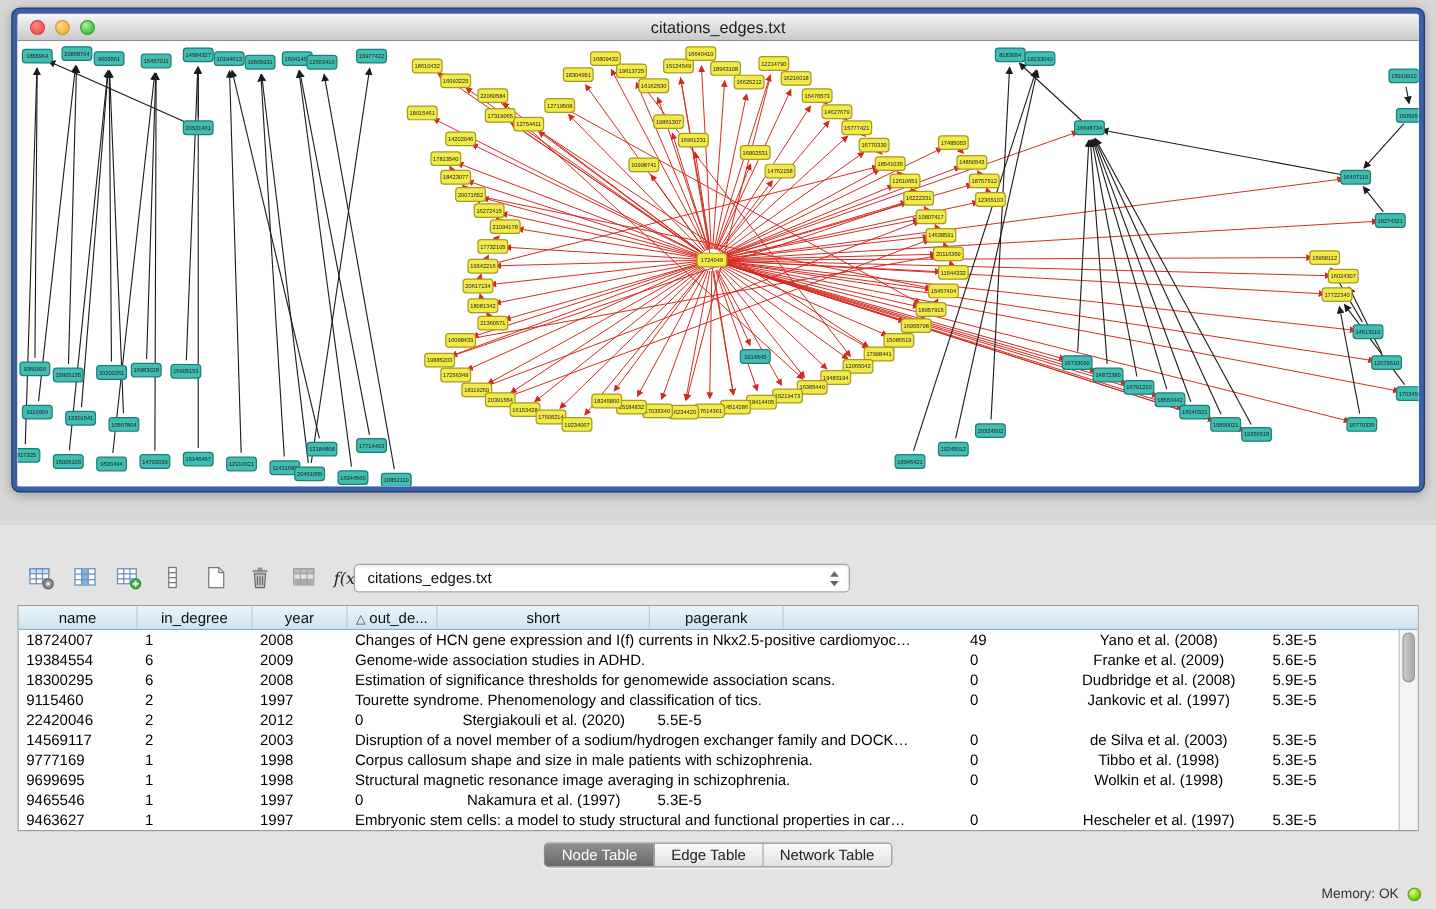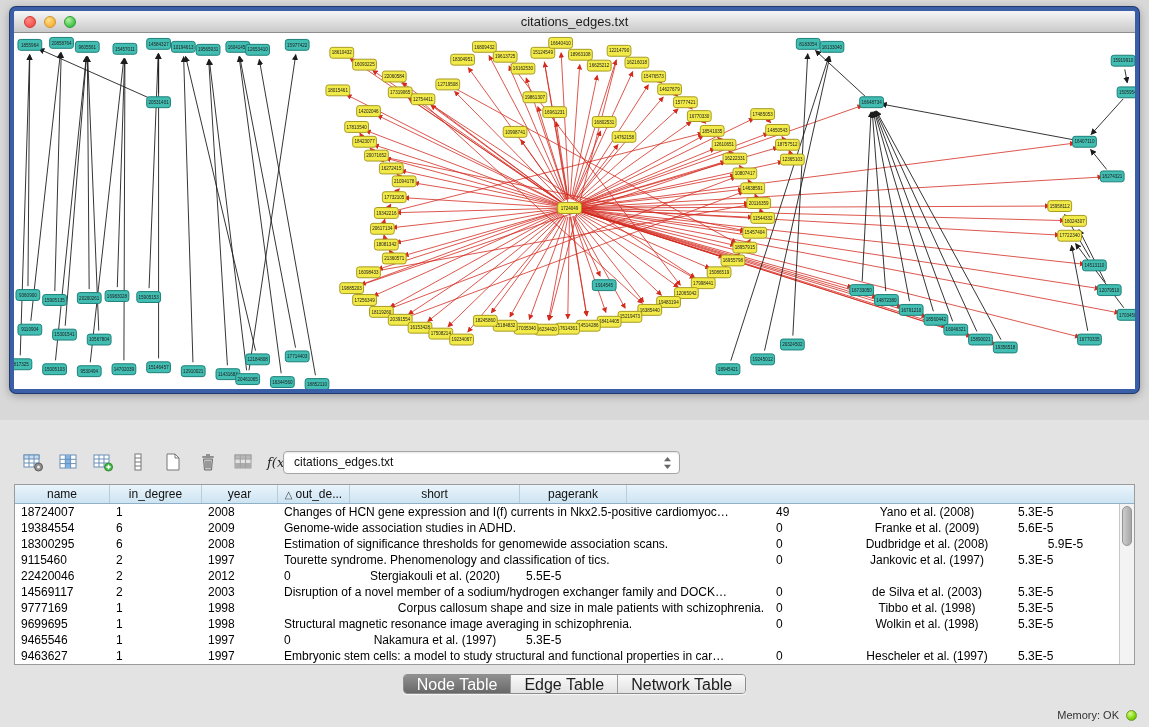--- a/index.html
+++ b/index.html
@@ -85,21 +85,21 @@
   }
   .vthumb {
     position:absolute; top:2px; left:2px; width:10px; height:40px;
     border-radius:6px; background:linear-gradient(90deg,#cdcdcd,#a7a7a7);
     border:1px solid #949494;
   }
 
   .tabs { position:absolute; top:254px; left:0; width:100%; display:flex; justify-content:center; }
   .tabbar { display:flex; border:1px solid #8d8d8d; border-radius:4px; overflow:hidden; height:20px; background:#ececec; box-shadow:0 1px 1px rgba(255,255,255,.7); }
   .tab {
-    font-size:16px; line-height:19px; padding:0 13px; color:#1d1d1d;
+    font-size:12px; line-height:19px; padding:0 13px; color:#1d1d1d;
     background:linear-gradient(#fafafa,#e2e2e2); border-right:1px solid #9d9d9d;
     cursor:default; white-space:nowrap;
   }
   .tab:last-child { border-right:none; }
   .tab.active { background:linear-gradient(#909090,#686868); color:#fff; }
 
   .statusbar {
     position:absolute; bottom:6px; right:12px;
     display:flex; align-items:center; gap:7px;
     font-size:11px; color:#333;
@@ -946,21 +946,21 @@
           <div class="td" style="width: 170px; text-align: center;">Franke et al. (2009)</div>
           <div class="td" style="width: 107px; text-align: left;">5.6E-5</div>
         </div>
         <div class="tr">
           <div class="td" style="width: 95px; text-align: left;">18300295</div>
           <div class="td" style="width: 92px; text-align: left;">6</div>
           <div class="td" style="width: 76px; text-align: left;">2008</div>
           <div class="td" style="width: 492px; text-align: left;">Estimation of significance thresholds for genomewide association scans.</div>
           <div class="td" style="width: 72px; text-align: left;">0</div>
           <div class="td" style="width: 170px; text-align: center;">Dudbridge et al. (2008)</div>
-          <div class="td" style="width: 107px; text-align: center;">5.9E-5</div>
+          <div class="td" style="width: 107px; text-align: left;">5.9E-5</div>
         </div>
         <div class="tr">
           <div class="td" style="width: 95px; text-align: left;">9115460</div>
           <div class="td" style="width: 92px; text-align: left;">2</div>
           <div class="td" style="width: 76px; text-align: left;">1997</div>
           <div class="td" style="width: 492px; text-align: left;">Tourette syndrome. Phenomenology and classification of tics.</div>
           <div class="td" style="width: 72px; text-align: left;">0</div>
           <div class="td" style="width: 170px; text-align: center;">Jankovic et al. (1997)</div>
           <div class="td" style="width: 107px; text-align: left;">5.3E-5</div>
         </div>
@@ -978,21 +978,21 @@
           <div class="td" style="width: 76px; text-align: left;">2003</div>
           <div class="td" style="width: 492px; text-align: left;">Disruption of a novel member of a sodium/hydrogen exchanger family and DOCK…</div>
           <div class="td" style="width: 72px; text-align: left;">0</div>
           <div class="td" style="width: 170px; text-align: center;">de Silva et al. (2003)</div>
           <div class="td" style="width: 107px; text-align: left;">5.3E-5</div>
         </div>
         <div class="tr">
           <div class="td" style="width: 95px; text-align: left;">9777169</div>
           <div class="td" style="width: 92px; text-align: left;">1</div>
           <div class="td" style="width: 76px; text-align: left;">1998</div>
-          <div class="td" style="width: 492px; text-align: right;">Corpus callosum shape and size in male patients with schizophrenia.</div>
+          <div class="td" style="width: 492px; text-align: left;">Corpus callosum shape and size in male patients with schizophrenia.</div>
           <div class="td" style="width: 72px; text-align: left;">0</div>
           <div class="td" style="width: 170px; text-align: center;">Tibbo et al. (1998)</div>
           <div class="td" style="width: 107px; text-align: left;">5.3E-5</div>
         </div>
         <div class="tr">
           <div class="td" style="width: 95px; text-align: left;">9699695</div>
           <div class="td" style="width: 92px; text-align: left;">1</div>
           <div class="td" style="width: 76px; text-align: left;">1998</div>
           <div class="td" style="width: 492px; text-align: left;">Structural magnetic resonance image averaging in schizophrenia.</div>
           <div class="td" style="width: 72px; text-align: left;">0</div>

